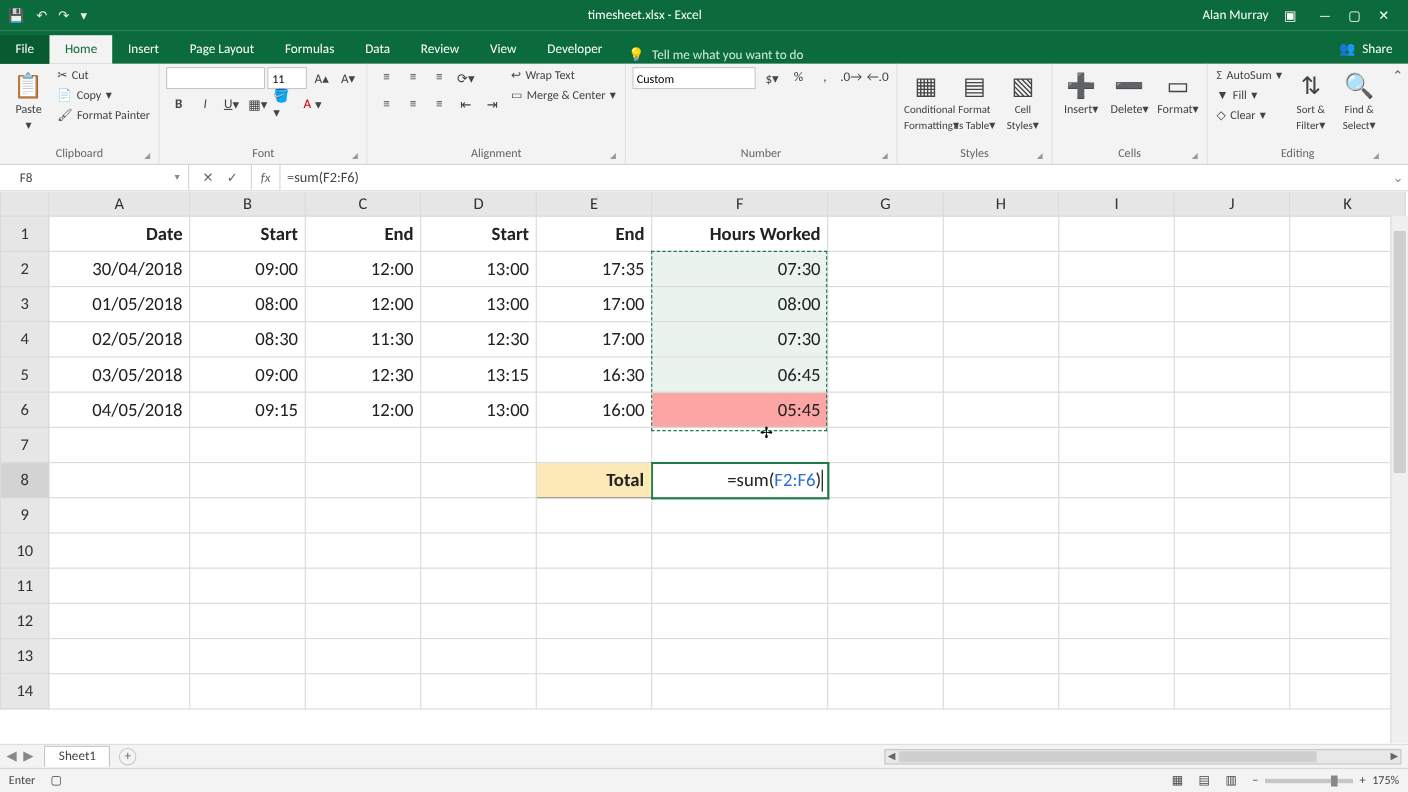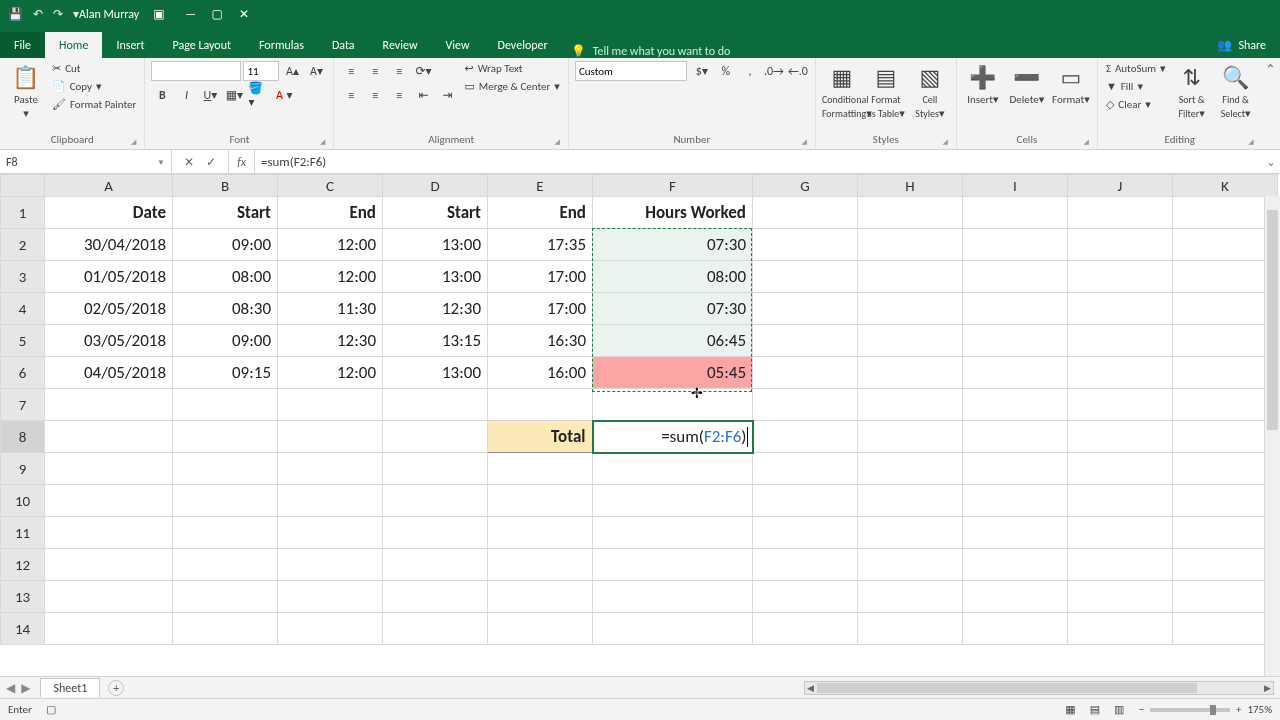--- a/index.html
+++ b/index.html
@@ -34,21 +34,21 @@
 .btnrow { display:flex; gap:2px; }
 .btnrow span { width:22px; height:20px; display:flex; align-items:center; justify-content:center; font-size:12px; border:1px solid transparent;}
 select.fake, .combo { border:1px solid #c6c6c6; background:#fff; font-size:11px; height:20px; padding:0 3px;}
 .combo.font { width:90px;}
 .combo.size { width:36px;}
 .combo.numfmt { width:112px;}
 .ribbon .collapse { width:18px; display:flex; align-items:flex-start; justify-content:center; padding-top:4px; color:#666;}
 
 
 .fbar-row { height:24px; border-bottom:1px solid #d4d4d4; display:flex; align-items:stretch; background:#fff;}
-.namebox { width:172px; border-right:1px solid #d4d4d4; display:flex; align-items:center; padding:0 6px; font-size:12px; position:relative;}
+.namebox { width:172px; border-right:1px solid #d4d4d4; display:flex; align-items:center; padding:0 18px; font-size:12px; position:relative;}
 .namebox::after { content:"▼"; font-size:8px; color:#888; position:absolute; right:6px;}
 .fx-btns { display:flex; align-items:center; gap:12px; padding:0 12px; border-right:1px solid #d4d4d4; color:#666; font-size:12px;}
 .fx-label { padding:0 8px; display:flex; align-items:center; font-style:italic; color:#666; border-right:1px solid #d4d4d4;}
 .formula-input { flex:1; padding:0 6px; display:flex; align-items:center; font-size:13px;}
 .fbar-row .expand { width:18px; display:flex; align-items:center; justify-content:center; color:#888;}
 
 
 .grid-wrap { position:relative; height:502px; background:#fff; overflow:hidden;}
 table.grid { border-collapse:collapse; table-layout:fixed; width:1260px;}
 .grid th, .grid td { border:1px solid #d9d9d9; height:32px; font-size:17px; padding:0 6px; color:#222; font-family: Calibri, sans-serif; background:#fff;}
@@ -93,20 +93,21 @@
 </head>
 <body>
 
 <div class="titlebar">
   <div class="qat">
     <span>💾</span>
     <span>↶</span>
     <span>↷</span>
     <span>▾</span>
   </div>
+  <div class="title">timesheet.xlsx - Excel</div>
   <div class="right">
     <span>Alan Murray</span>
     <span>▣</span>
     <span class="winbtns">
       <span>—</span>
       <span>▢</span>
       <span>✕</span>
     </span>
   </div>
 </div>

